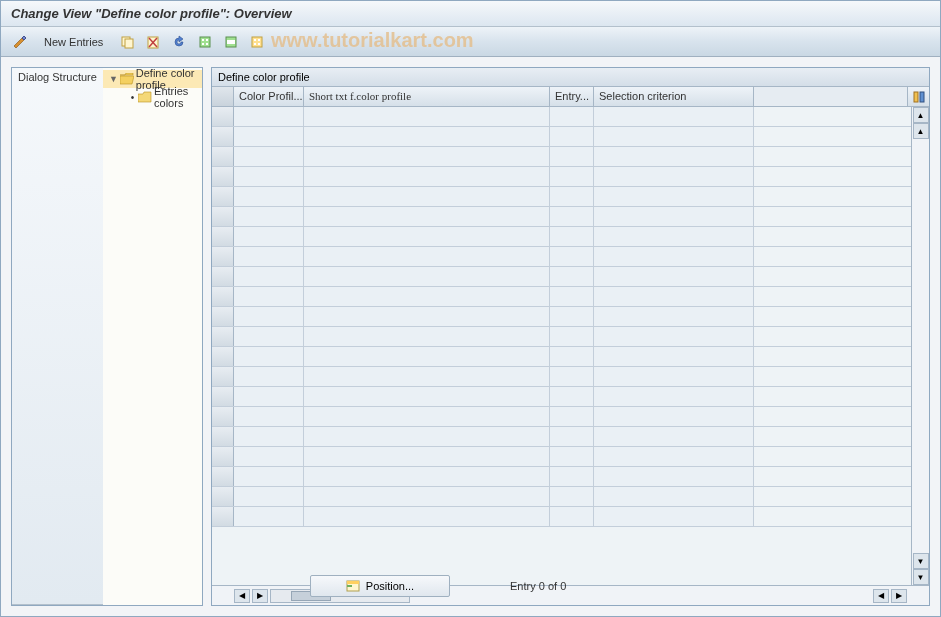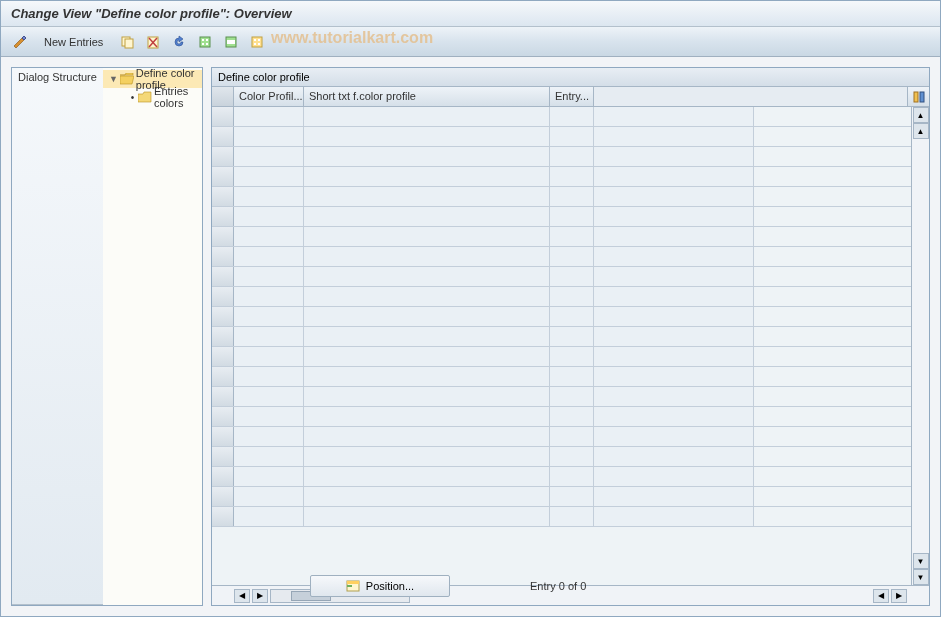--- a/index.html
+++ b/index.html
@@ -49,21 +49,21 @@
       font-size: 11px;
       color: #333;
       cursor: pointer;
       border: 1px solid transparent;
       border-radius: 2px;
     }
     .watermark {
       position: absolute;
       left: 270px;
       top: 2px;
-      font-size: 16px;
+      font-size: 20px;
       font-weight: bold;
       color: #e4c090;
       opacity: .85;
       pointer-events: none;
     }
     .content {
       display: flex;
       padding: 10px;
       gap: 8px;
       height: calc(100% - 56px);
@@ -135,21 +135,21 @@
     .col-hdr {
       background: linear-gradient(to bottom,#eef3f8,#d6e0e9);
       border-right: 1px solid #a6b6c6;
       padding: 3px 5px;
       font-size: 11px;
       color: #333;
       overflow: hidden;
       white-space: nowrap;
     }
     .col1 { width: 70px; }
-    .col2 { width: 246px; }
+    .col2 { width: 246px; font-family: Liberation Serif, serif; }
     .col3 { width: 44px; }
     .col4 { width: 160px; }
     .cfg-hdr {
       width: 22px;
       background: linear-gradient(to bottom,#eef3f8,#d6e0e9);
       border-left: 1px solid #a6b6c6;
       margin-left: auto;
       display:flex;align-items:center;justify-content:center;
     }
     .grid-body {
@@ -217,21 +217,21 @@
     .position-btn {
       width: 140px;
       height: 22px;
       background: linear-gradient(to bottom,#f6f8fb,#e0e7ee);
       border:1px solid #9fb0c0;
       border-radius:2px;
       display:flex;align-items:center;justify-content:center;
       gap:6px;cursor:pointer;
       font-size:11px;
     }
-    .entry-text { font-size: 11px; color:#333;margin-left:20px; }
+    .entry-text { font-size: 11px; color:#333; }
     .outer-border {
       border:1px solid #8fa8c0;
       height: 100%;
     }
   </style>
 </head>
 <body>
 
 <div class="outer-border">
   <div class="title-bar">
@@ -318,20 +318,21 @@
     </div>
 
     <div class="grid-panel">
       <div class="grid-title">Define color profile</div>
       <div class="grid-wrap">
         <div class="grid-header-row">
           <div class="row-selector-hdr"></div>
           <div class="col-hdr col1">Color Profil...</div>
           <div class="col-hdr col2">Short txt f.color profile</div>
           <div class="col-hdr col3">Entry...</div>
+          <div class="col-hdr col4">Selection criterion</div>
           <div class="cfg-hdr">
             <svg width="14" height="14">
                 <rect x="2" y="2" width="4" height="10" fill="#f0c050" stroke="#a07020"></rect>
                 <rect x="8" y="2" width="4" height="10" fill="#6090d0" stroke="#305080"></rect>
               </svg>
           </div>
         </div>
         <div class="grid-body" id="grid-body">
             <div class="data-row">
               <div class="row-sel"></div>

